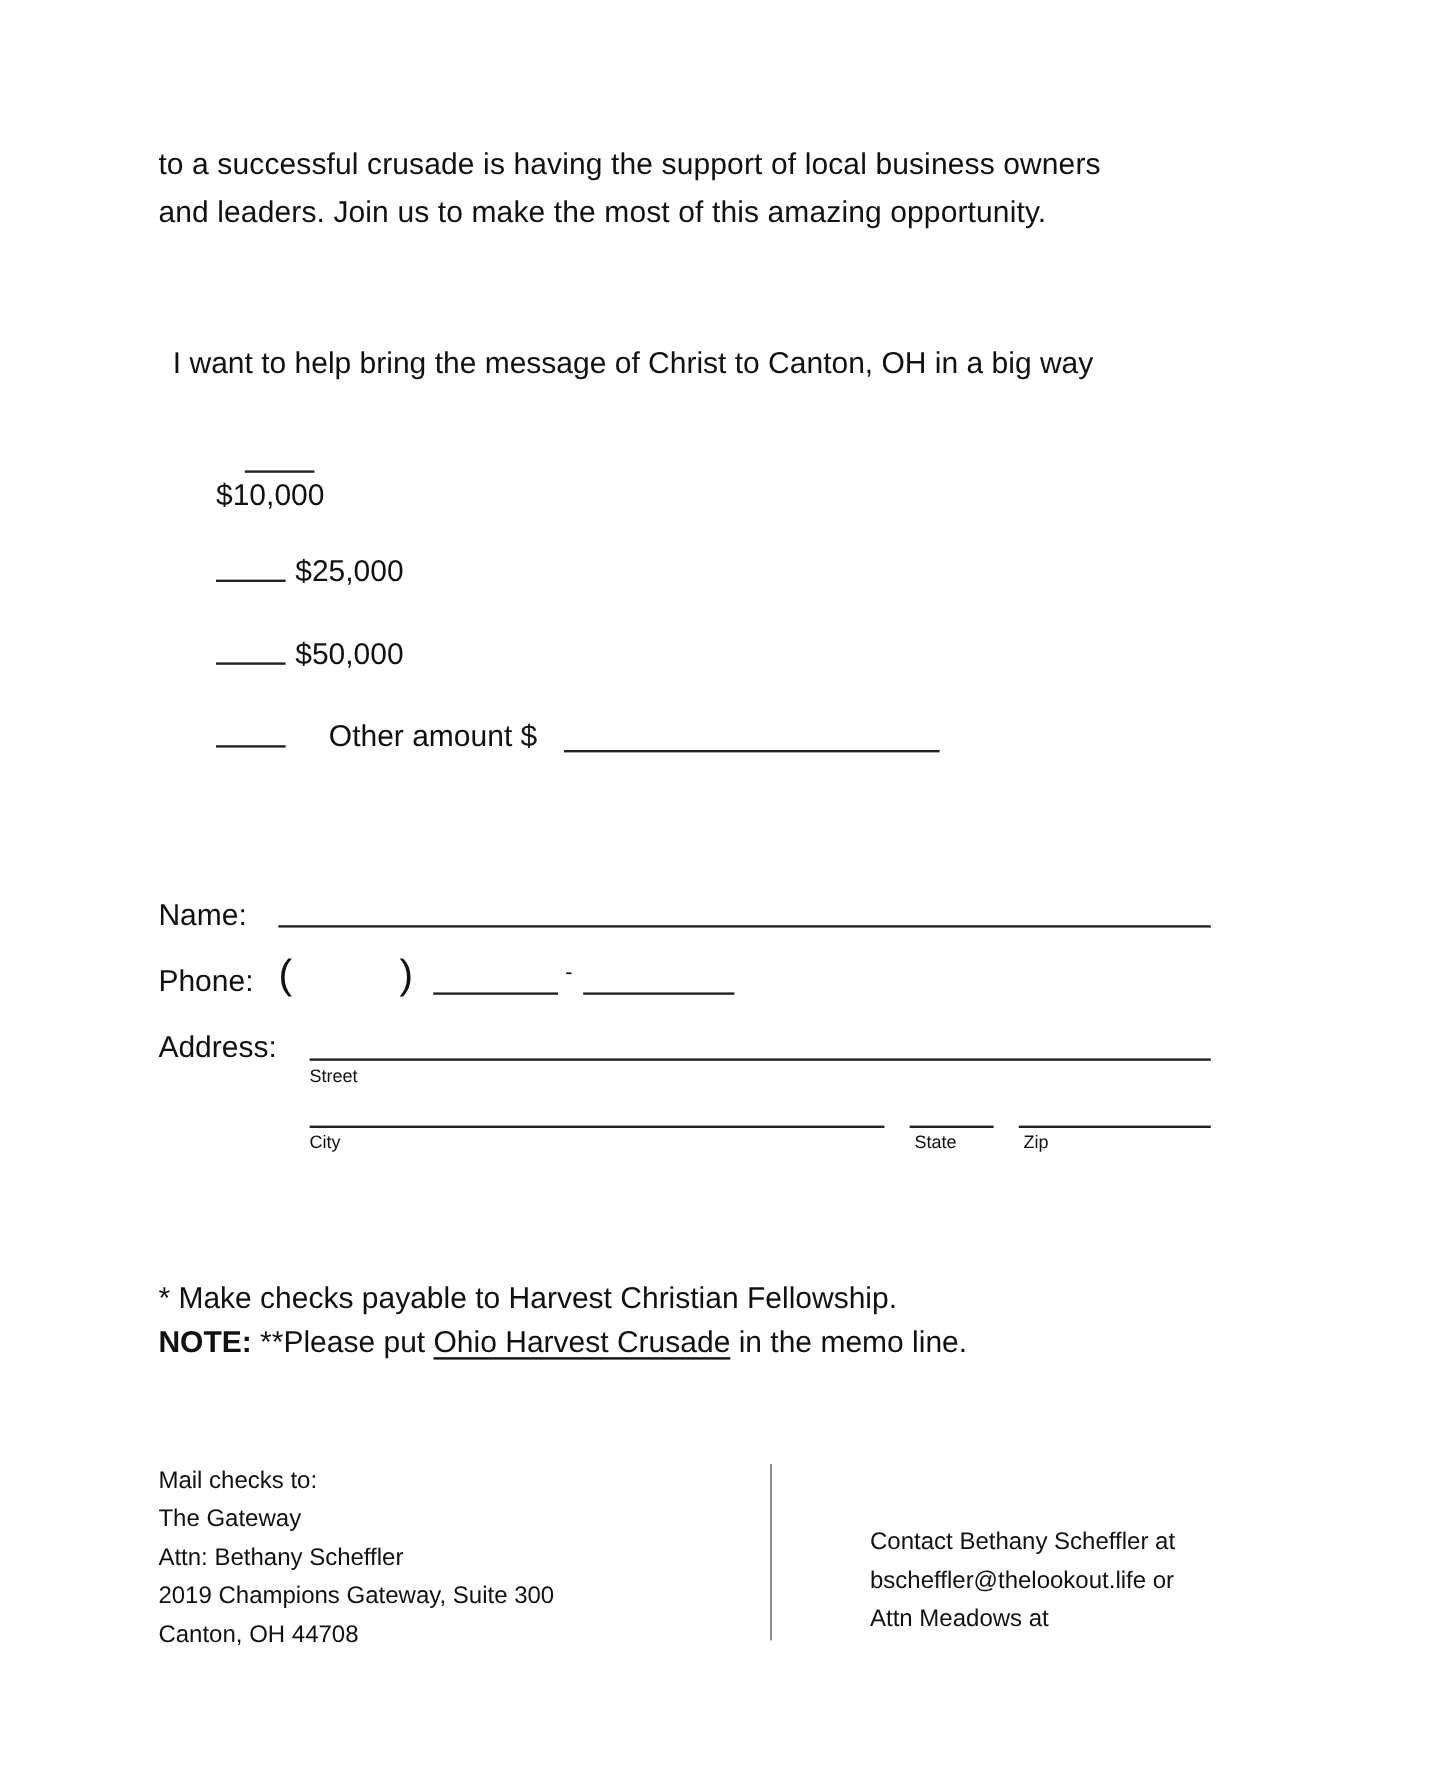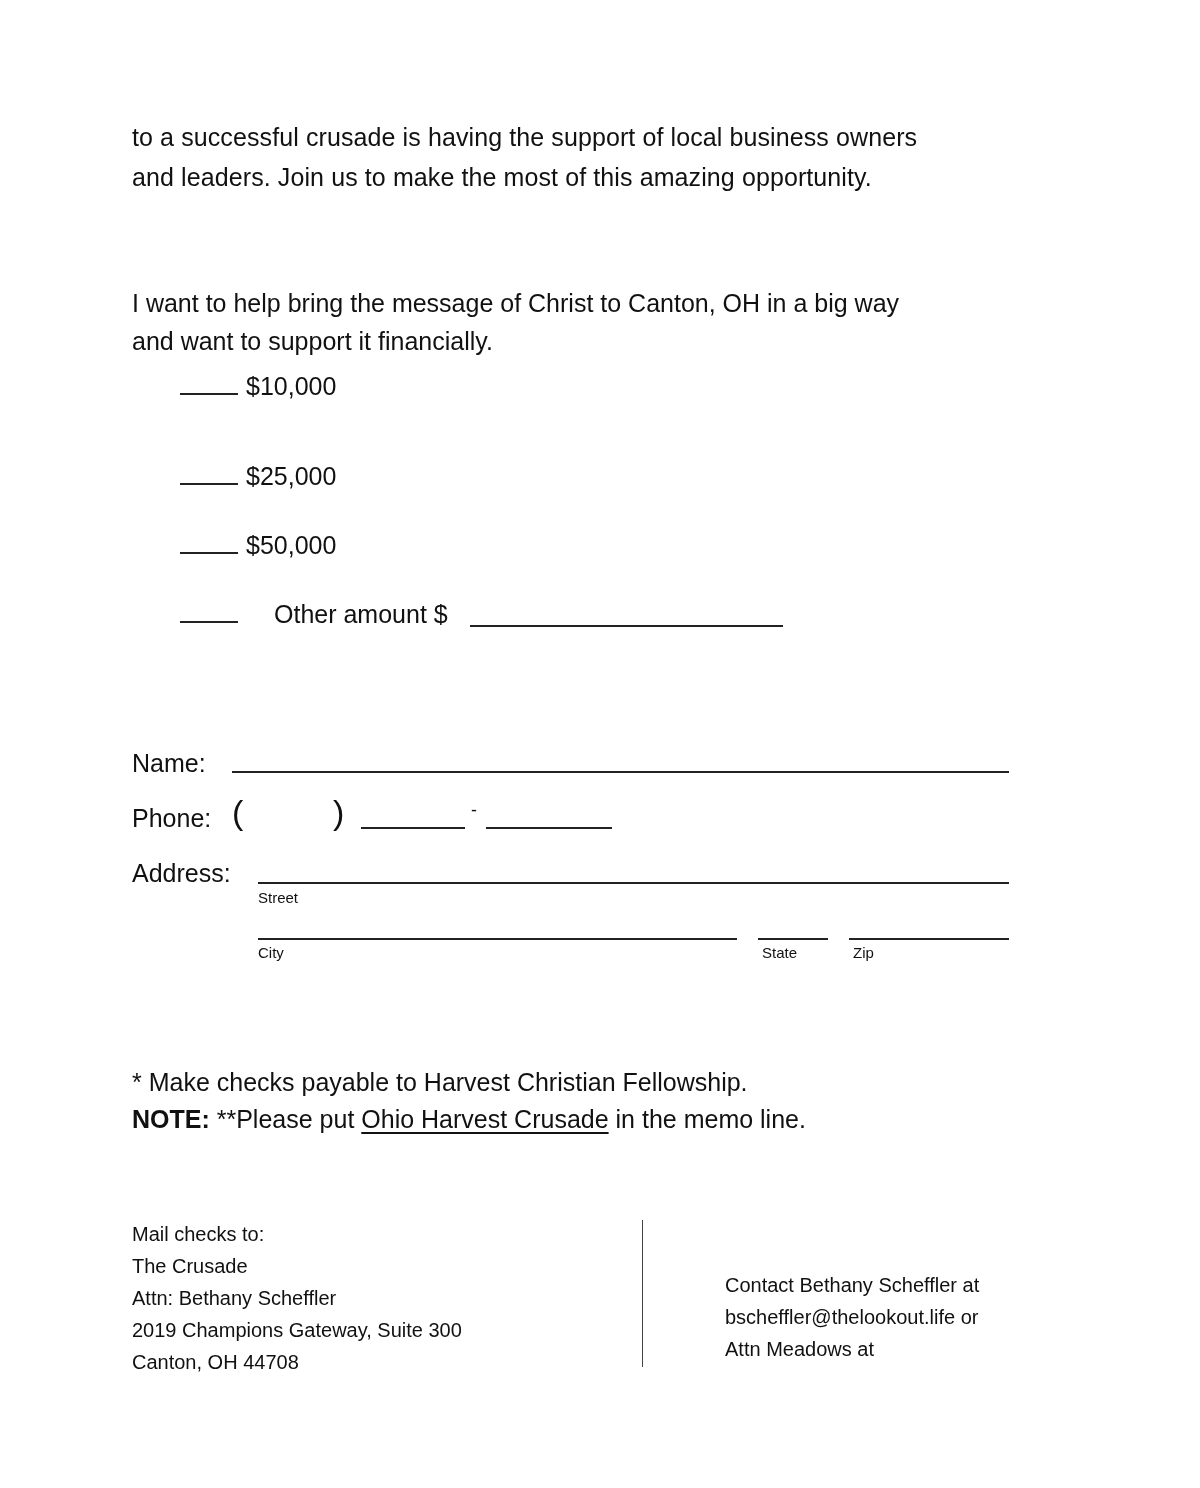--- a/index.html
+++ b/index.html
@@ -25,26 +25,25 @@
   .vdivider { position: absolute; left: 642px; top: 1220px; width: 1px; height: 147px; background: #444; }
 </style>
 </head>
 <body>
 
 <div class="abs para" style="top:117px;">
   <div>to a successful crusade is having the support of local business owners</div>
   <div>and leaders.  Join us to make the most of this amazing opportunity.</div>
 </div>
 
-<div class="abs para2" style="top:284px;">
+<div class="abs para2" style="top:284px;margin-left:12px;">
   <div>I want to help bring the message of Christ to Canton, OH in a big way</div>
-  <div>and want to support it financially.</div>
 </div>
 
-<div class="abs opt" style="top:370px;">
+<div class="abs opt" style="top:392px;flex-direction:column;">
   <span class="blank-short"></span>
   <span class="opt-label">$10,000</span>
 </div>
 <div class="abs opt" style="top:460px;">
   <span class="blank-short"></span>
   <span class="opt-label">$25,000</span>
 </div>
 <div class="abs opt" style="top:529px;">
   <span class="blank-short"></span>
   <span class="opt-label">$50,000</span>
@@ -79,21 +78,21 @@
 <div class="line" style="left:849px; top:938px; width:160px;"></div>
 <div class="abs label-sm" style="left:853px; top:944px;">Zip</div>
 
 <div class="abs note-line" style="left:132px; top:1064px;">* Make checks payable to Harvest Christian Fellowship.</div>
 <div class="abs note-line" style="left:132px; top:1101px;">
   <span class="note-bold">NOTE:</span><span> **Please put </span><span class="underline">Ohio Harvest Crusade</span><span> in the memo line.</span>
 </div>
 
 <div class="abs foot" style="left:132px; top:1218px;">
   <div>Mail checks to:</div>
-  <div>The Crusade</div>
+  <div>The Gateway</div>
   <div>Attn:  Bethany Scheffler</div>
   <div>2019 Champions Gateway, Suite 300</div>
   <div>Canton, OH  44708</div>
 </div>
 
 <div class="vdivider"></div>
 
 <div class="abs foot" style="left:725px; top:1269px;">
   <div>Contact Bethany Scheffler at</div>
   <div>bscheffler@thelookout.life or</div>

